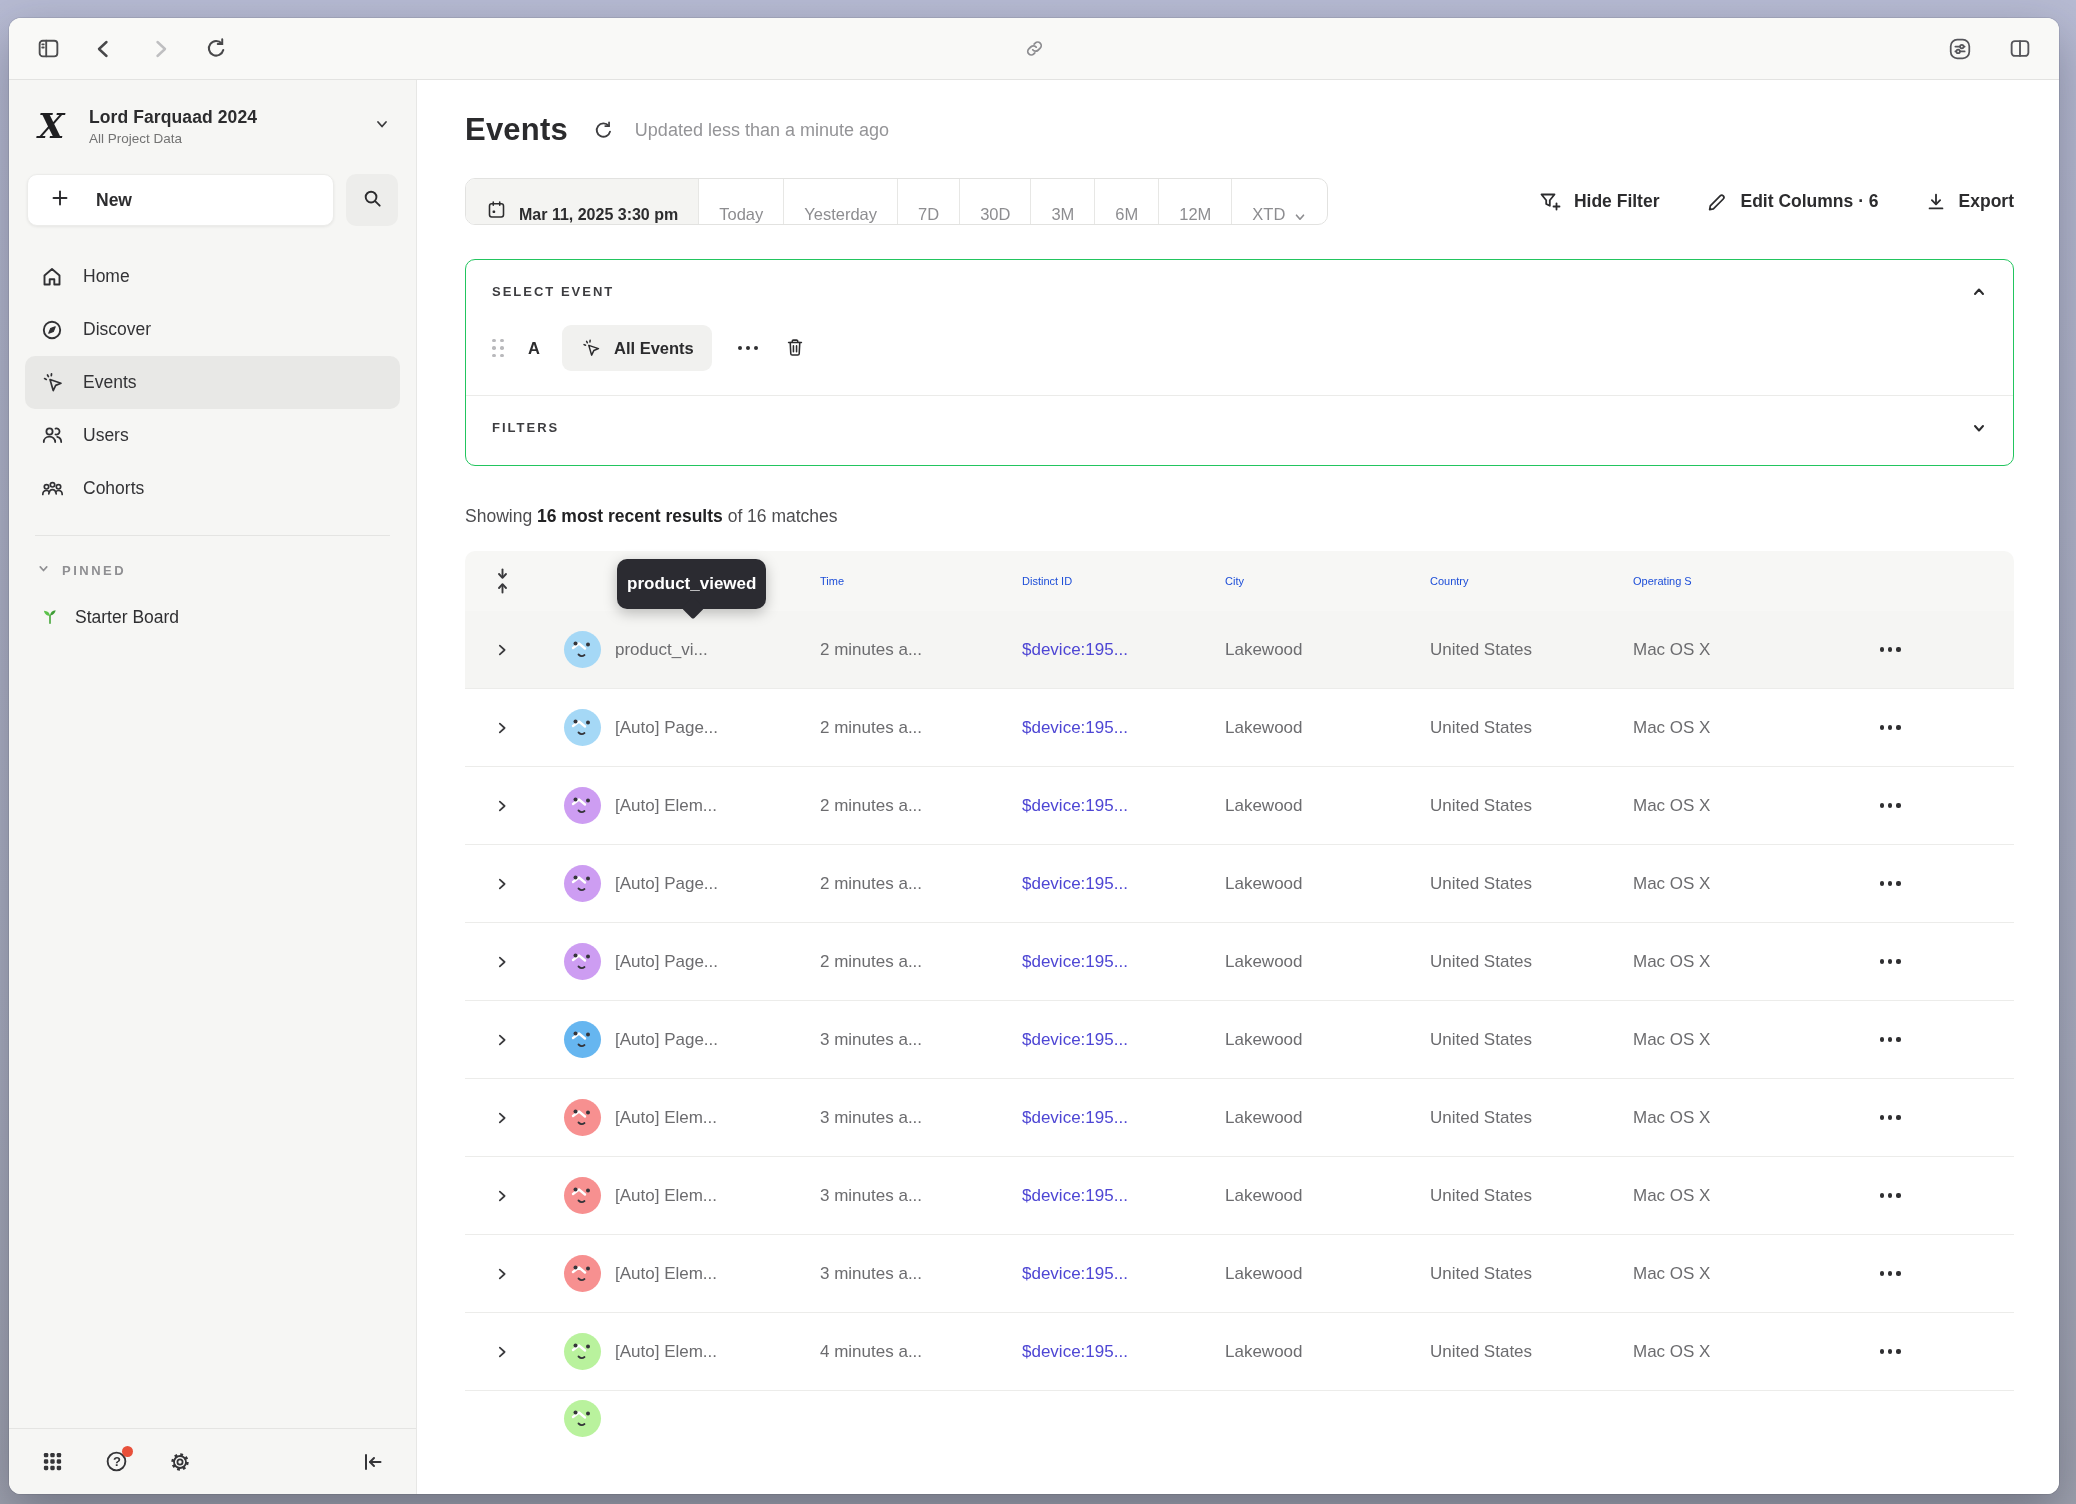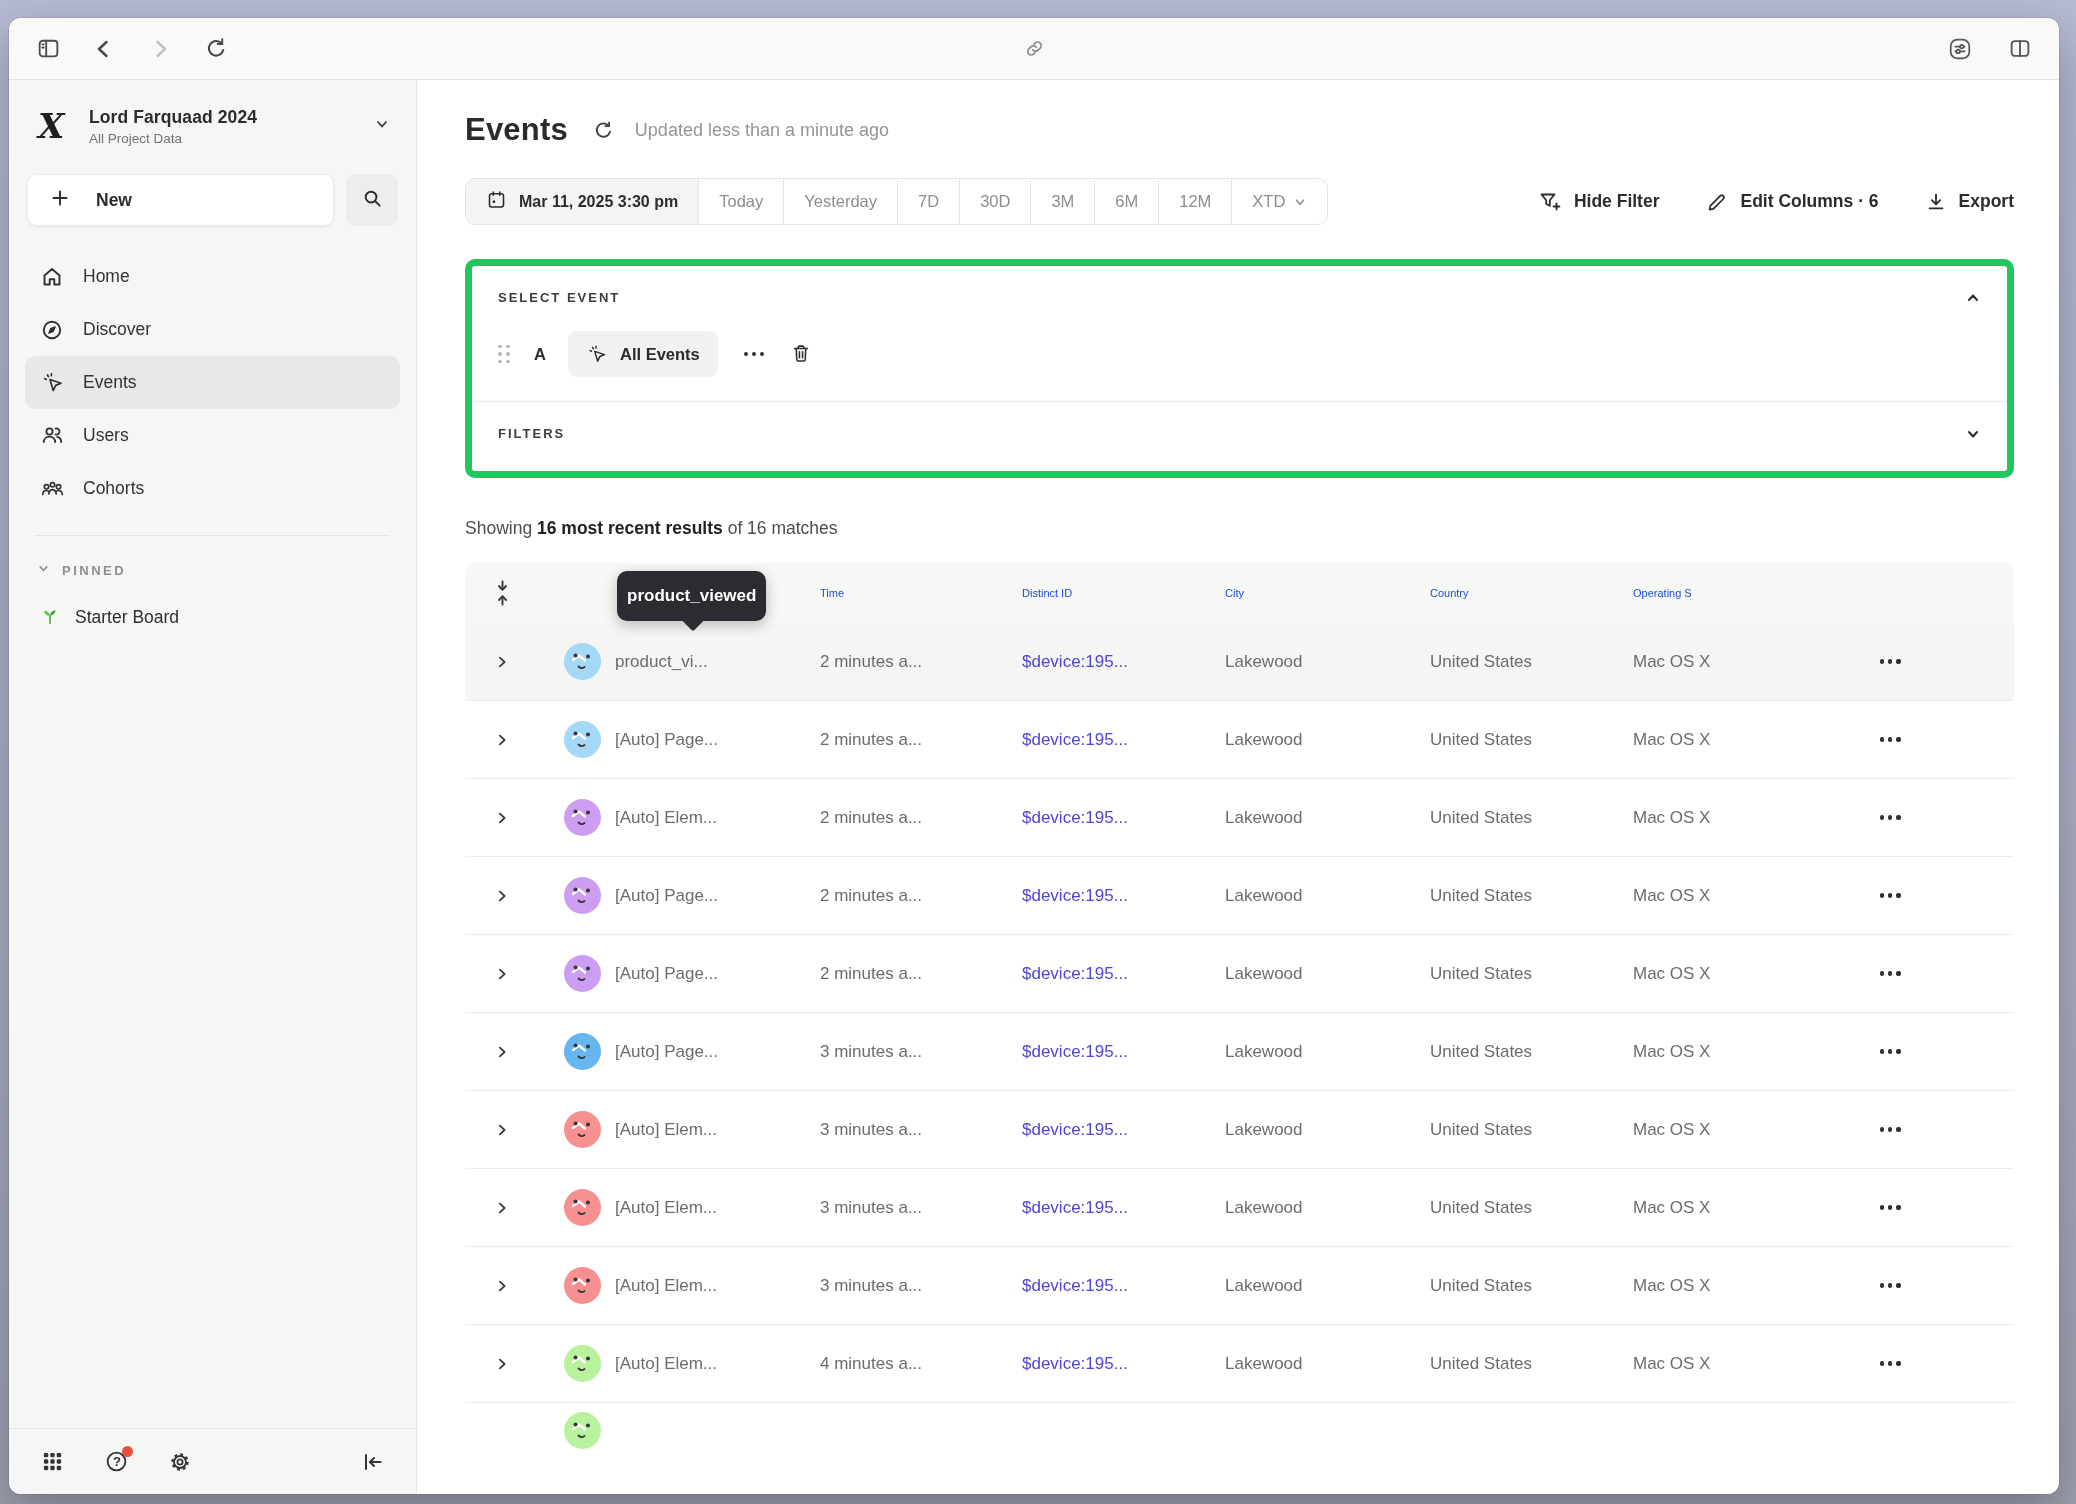--- a/index.html
+++ b/index.html
@@ -62,28 +62,28 @@
 
   
   .main{ flex:1; background:#fff; padding:28px 45px 0 48px; display:flex; flex-direction:column; min-width:0; }
   .page-head{ display:flex; align-items:center; gap:20px; height:44px; }
   .page-title{ font-size:31px; font-weight:700; color:#2b2b2d; letter-spacing:.2px; }
   .updated{ font-size:18px; color:#949497; }
   .refresh{ display:flex; align-items:center; cursor:pointer; margin-left:4px; }
 
   .controls{ margin-top:26px; display:flex; align-items:center; }
   .datebar{ display:flex; align-items:stretch; border:1px solid #e2e2e0; border-radius:10px; overflow:hidden; height:47px; background:#fff; }
-  .seg{ display:flex; align-items:center; padding:0 20px; font-size:16.5px; color:#8d8d90; border-left:1px solid #e7e7e5; cursor:pointer; white-space:nowrap; }
+  .seg{ display:flex; align-items:flex-end; padding:0 20px; font-size:16.5px; color:#8d8d90; border-left:1px solid #e7e7e5; cursor:pointer; white-space:nowrap; }
   .seg-date{ border-left:none; background:#f4f4f2; gap:12px; color:#2c2c2e; font-weight:600; font-size:16px; }
   .seg-xtd{ gap:8px; }
   .ctl-right{ margin-left:auto; display:flex; align-items:center; gap:46px; }
   .ctl-btn{ display:flex; align-items:center; gap:12px; font-size:17.5px; font-weight:600; color:#2c2c2e; cursor:pointer; white-space:nowrap; }
 
   
-  .panel{ margin-top:34px; border:7px solid #22c55e; border-radius:10px; }
+  .panel{ margin-top:34px; border:1px solid #22c55e; border-radius:10px; }
   .panel-sec{ padding:24px 26px; position:relative; }
   .panel-sec + .panel-sec{ border-top:1px solid #ebebe9; }
   .sec-label{ font-size:13px; font-weight:700; letter-spacing:2px; color:#3d3d40; }
   .sec-chev{ position:absolute; right:26px; top:24px; cursor:pointer; }
   .event-row{ margin-top:26px; display:flex; align-items:center; gap:20px; }
   .drag{ display:grid; grid-template-columns:repeat(2,4px); gap:4px; margin-right:2px; cursor:grab; }
   .drag i{ width:3.5px; height:3.5px; border-radius:50%; background:#b9b9bc; }
   .row-letter{ font-size:16.5px; font-weight:600; color:#2c2c2e; width:16px; text-align:center; }
   .event-chip{ display:flex; align-items:center; gap:12px; background:#f1f1ef; border-radius:9px; padding:12px 18px;
     font-size:16.5px; font-weight:700; color:#2b2b2d; cursor:pointer; }

